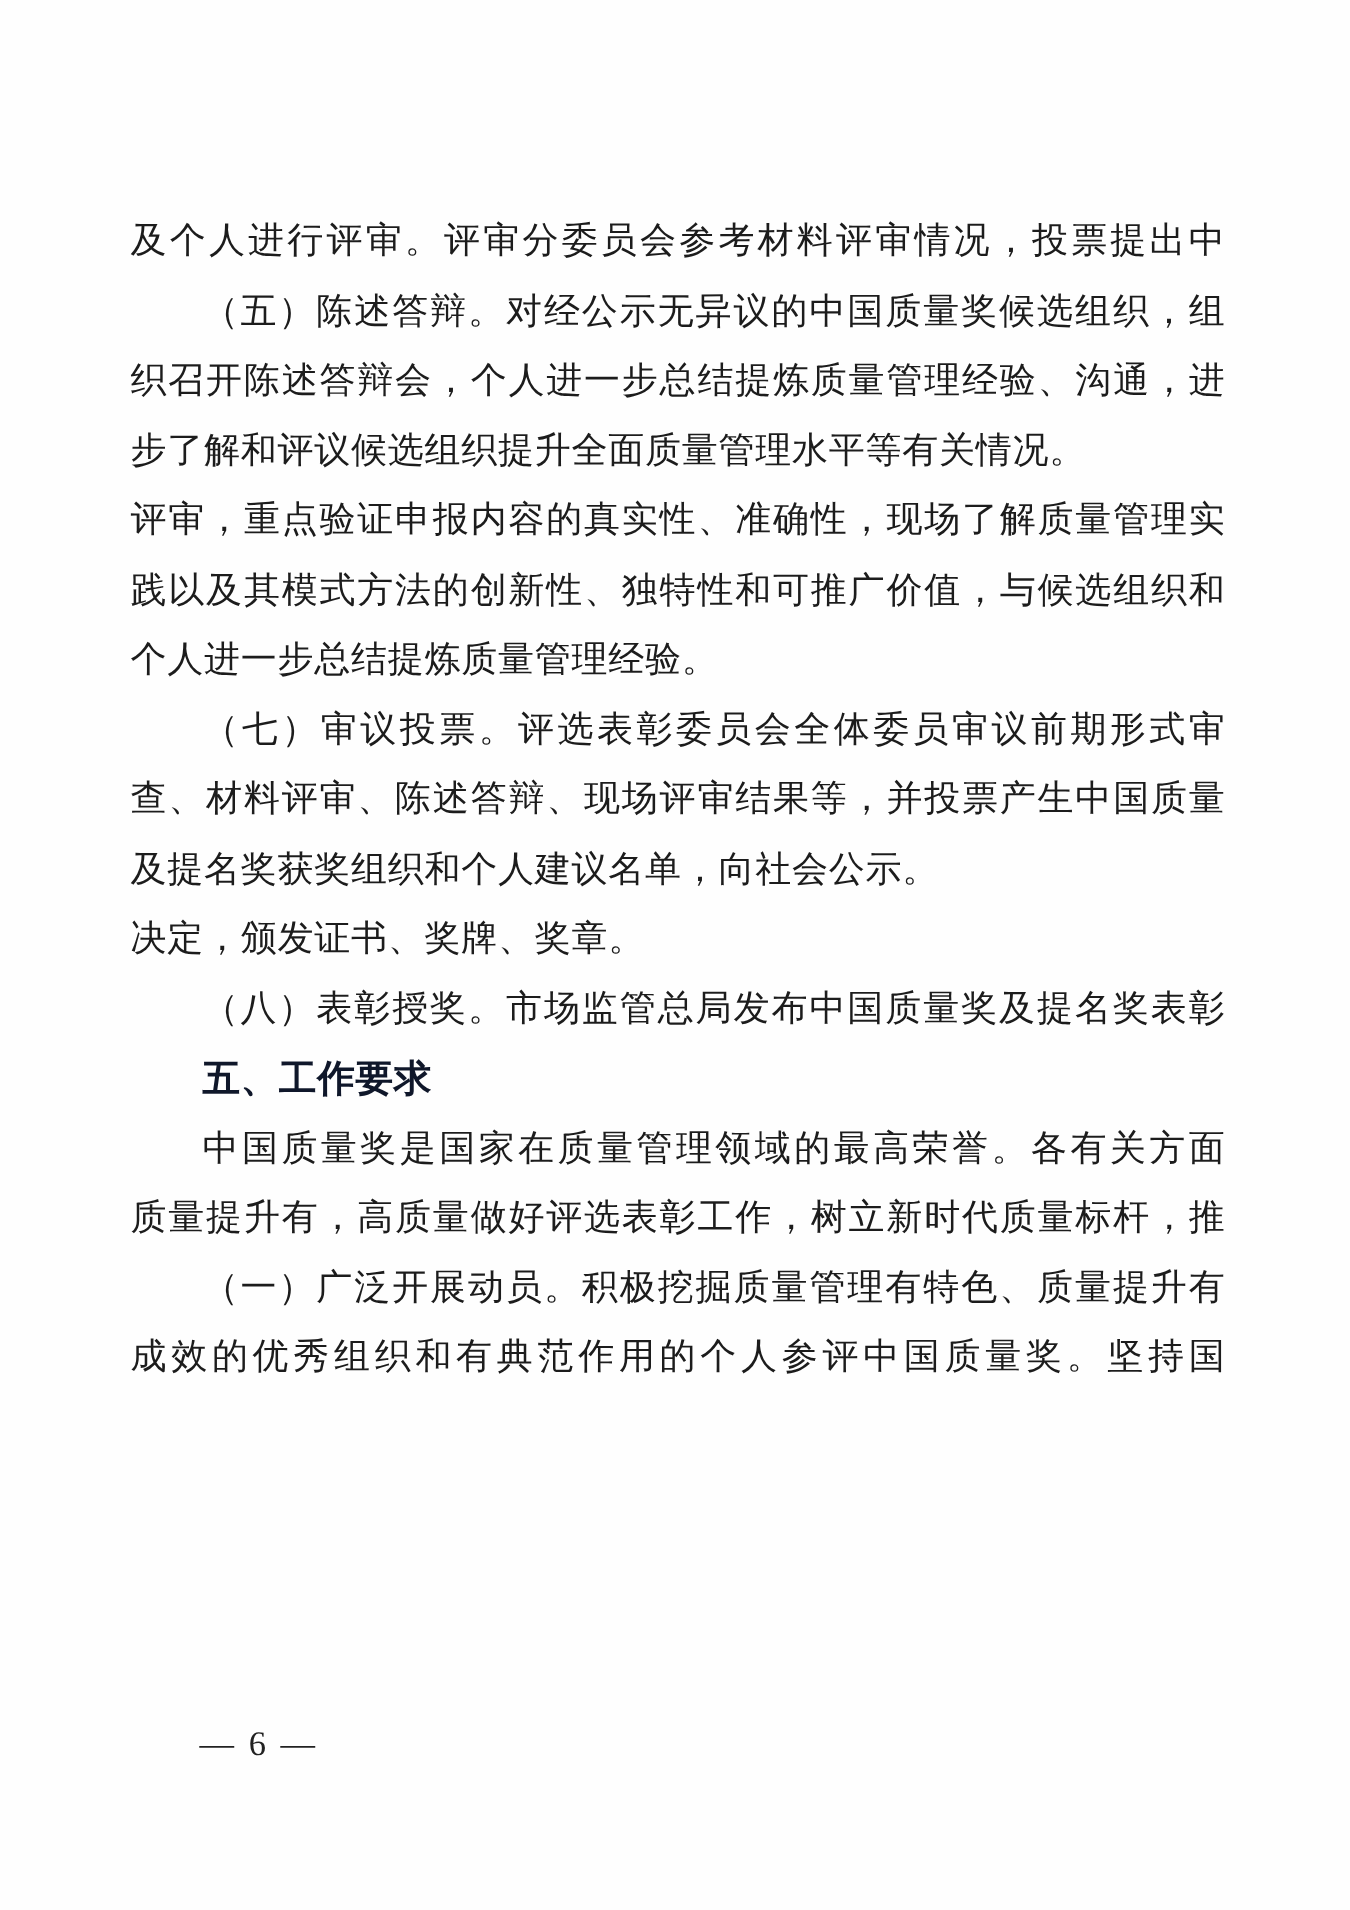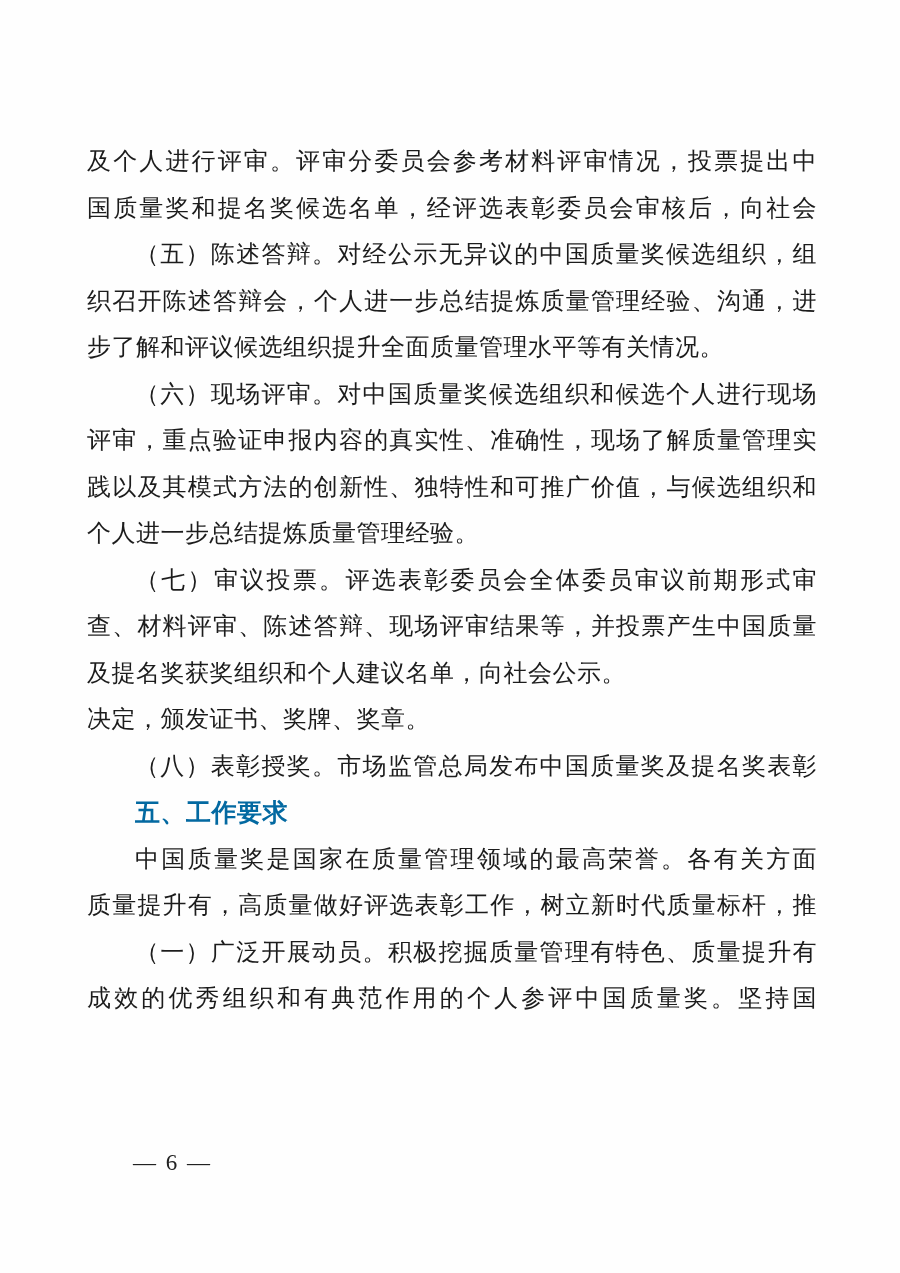--- a/index.html
+++ b/index.html
@@ -34,45 +34,43 @@
   .tline.indent {
     padding-left: 48px;
   }
   .tline.lastline {
     text-align-last: left;
   }
   .tline.heading {
     font-family: "Liberation Sans", "DejaVu Sans", sans-serif;
     font-weight: 700;
     font-size: 25px;
-    color: #0369a1;
+    color: #0f172a;
     text-align-last: left;
   }
   .page-number {
     position: absolute;
     left: 133px;
     top: 1148px;
     font-size: 23px;
     line-height: 30px;
     color: #222222;
     letter-spacing: 2px;
     font-family: "Liberation Serif", "DejaVu Serif", serif;
   }
 </style>
 </head>
 <body>
 
 <div class="page">
   <div class="doc-body" id="doc-body">
       <div class="tline">及个人进行评审。评审分委员会参考材料评审情况，投票提出中</div>
-      <div class="tline">国质量奖和提名奖候选名单，经评选表彰委员会审核后，向社会</div>
       <div class="tline indent">（五）陈述答辩。对经公示无异议的中国质量奖候选组织，组</div>
       <div class="tline">织召开陈述答辩会，个人进一步总结提炼质量管理经验、沟通，进一</div>
       <div class="tline lastline">步了解和评议候选组织提升全面质量管理水平等有关情况。</div>
-      <div class="tline indent">（六）现场评审。对中国质量奖候选组织和候选个人进行现场</div>
       <div class="tline">评审，重点验证申报内容的真实性、准确性，现场了解质量管理实</div>
       <div class="tline">践以及其模式方法的创新性、独特性和可推广价值，与候选组织和</div>
       <div class="tline lastline">个人进一步总结提炼质量管理经验。</div>
       <div class="tline indent">（七）审议投票。评选表彰委员会全体委员审议前期形式审</div>
       <div class="tline">查、材料评审、陈述答辩、现场评审结果等，并投票产生中国质量奖</div>
       <div class="tline lastline">及提名奖获奖组织和个人建议名单，向社会公示。</div>
       <div class="tline lastline">决定，颁发证书、奖牌、奖章。</div>
       <div class="tline indent">（八）表彰授奖。市场监管总局发布中国质量奖及提名奖表彰</div>
       <div class="tline heading indent lastline">五、工作要求</div>
       <div class="tline indent">中国质量奖是国家在质量管理领域的最高荣誉。各有关方面</div>

